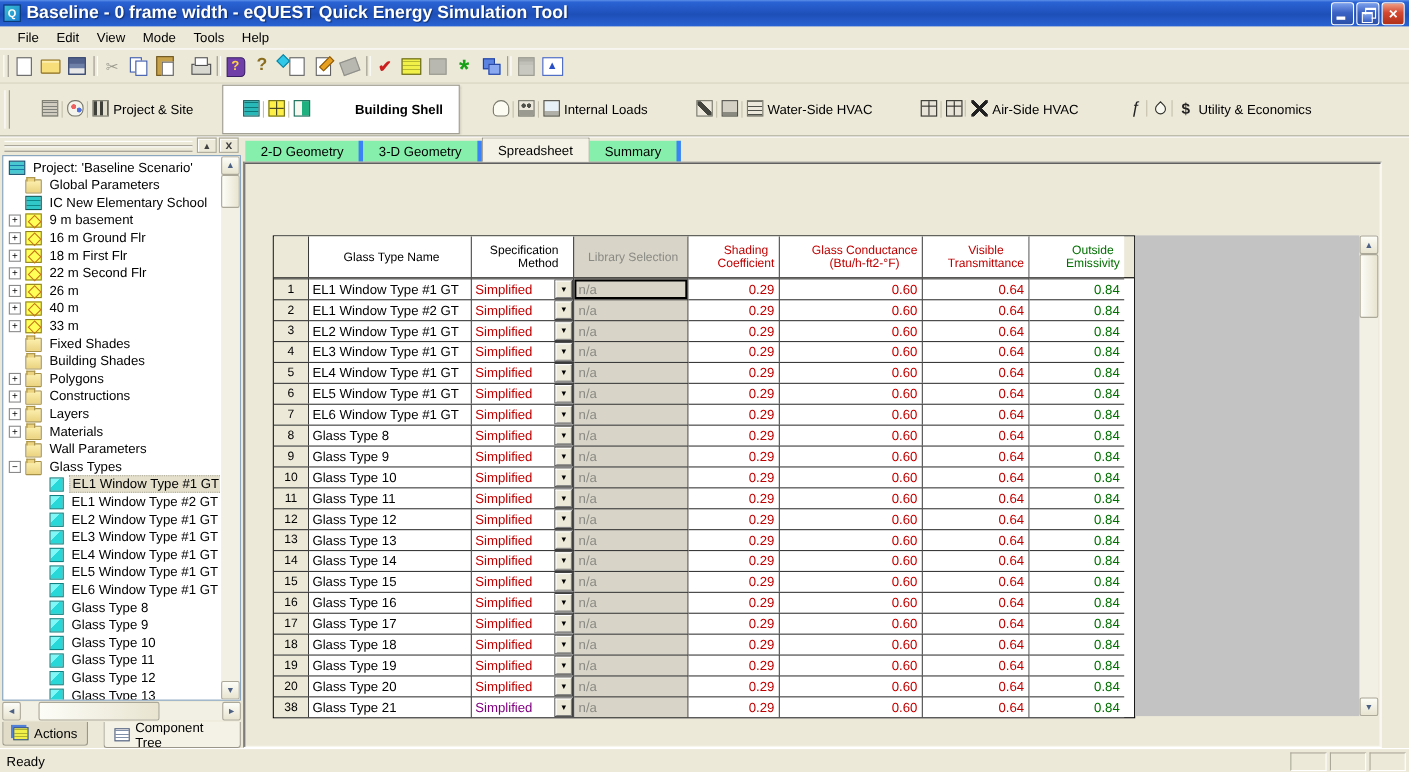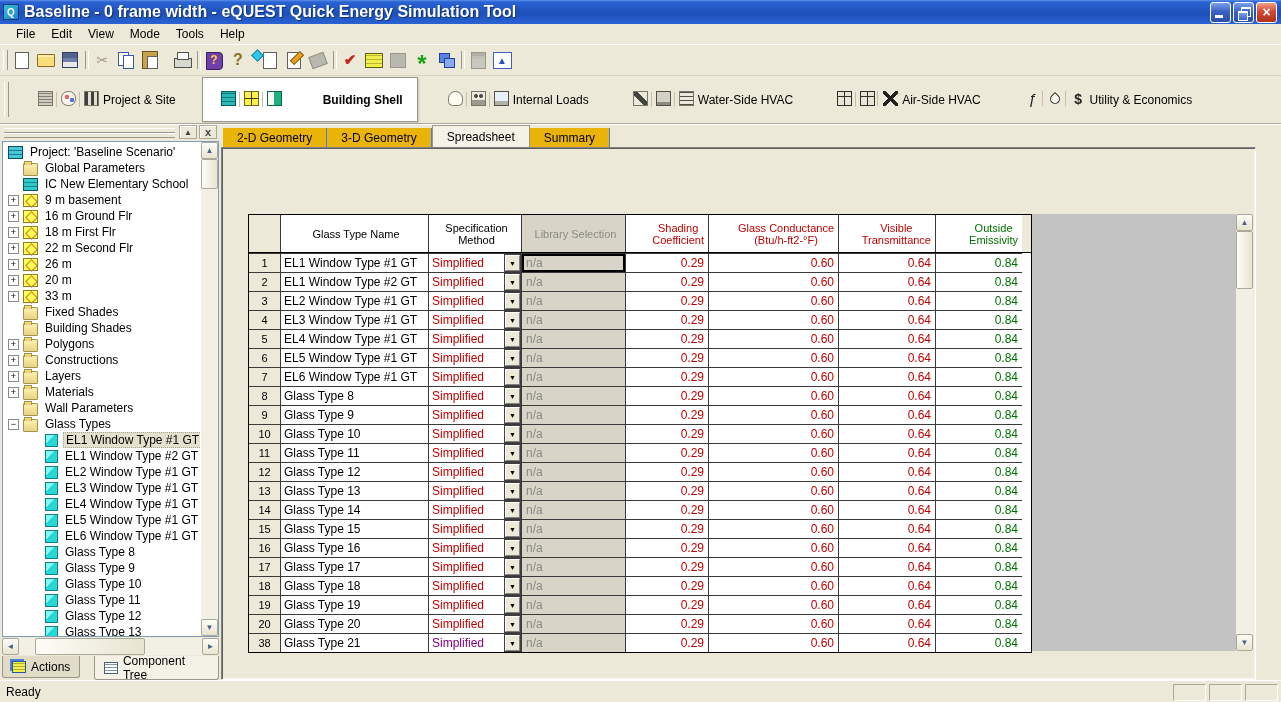--- a/index.html
+++ b/index.html
@@ -132,37 +132,37 @@
   .ltab { display:flex; align-items:center; gap:5px; padding:3px 9px; font-size:12px; border:1px solid #9A968A; border-top:none;
     background:#E0DCC8; height:22px; border-radius:0 0 3px 3px; }
   .ltab[data-active="true"] { background:#F4F2E6; height:24px; position:relative; z-index:2; margin-left:14px; }
   .ltab-icon { width:14px; height:12px; display:inline-block; }
   .ltab-icon[data-icon="actions-icon"] { background:repeating-linear-gradient(0deg,#F0F048 0 2px,#B0B030 2px 3px),#E8E84A; border:1px solid #3050A0; box-shadow:-2px -2px 0 #5080D8; }
   .ltab-icon[data-icon="component-tree-icon"] { background:repeating-linear-gradient(0deg,#fff 0 2px,#8090A8 2px 3px); border:1px solid #506080; }
 
   
   .right-panel { flex:1; display:flex; flex-direction:column; padding-right:25px; position:relative; }
   .doc-tabs { height:23px; display:flex; align-items:flex-end; padding-left:2px; }
-  .dtab { padding:3px 14px 3px; font-size:12px; background:#eab308; border-right:1px solid #3b82f6; height:19px; }
+  .dtab { padding:3px 14px 3px; font-size:12px; background:#86efac; border-right:4px solid #3b82f6; height:19px; }
   .dtab[data-active="true"] { background:#F4F2E6; border:1px solid #9A968A; border-bottom:none; height:22px; padding-top:4px; position:relative; z-index:2; border-radius:1px 1px 0 0; }
   .content { flex:1; background:#ECE9D8; border:1px solid #808080; border-right-color:#fff; border-bottom-color:#fff;
     box-shadow:inset 1px 1px 0 #606060, inset -1px -1px 0 #F8F6EC; position:relative; }
 
   
   .grid { position:absolute; left:26px; top:66px; width:784px; border:1px solid #000; background:#fff; }
   .grow { display:flex; height:19px; }
   .ghead { display:flex; height:38px; border-bottom:1px solid #000; background:#ECE9D8; }
   .hcell { display:flex; align-items:center; justify-content:center; text-align:center; font-size:11px; line-height:12px;
     white-space:pre-line; border-right:1px solid #3A3A3A; background:#ECE9D8; }
   .hcell:last-child { border-right:none; }
   .cell { border-right:1px solid #3A3A3A; border-top:1px solid #3A3A3A; display:flex; align-items:center; overflow:hidden; font-size:12px; }
   .cell:last-child { border-right:none; }
   .c0 { width:32px; justify-content:center; background:#ECE9D8; font-size:11px; }
   .c1 { width:148px; padding-left:3px; background:#fff; }
-  .c2 { width:93px; background:#fff; padding-left:3px; position:relative; }
+  .c2 { width:93px; background:#fff; padding-left:3px; position:relative;text-align:right; }
   .c3 { width:104px; background:#D8D4C8; padding-left:4px; color:#8A8A84; }
   .c4 { width:83px; } .c5 { width:130px; } .c6 { width:97px; } .c7 { width:86px; }
   .c4,.c5,.c6 { justify-content:flex-end; padding-right:4px; color:#C00000; background:#fff; }
   .c7 { justify-content:flex-end; padding-right:4px; color:#007000; background:#fff; }
   .mtext[data-color="red"] { color:#C00000; }
   .mtext[data-color="purple"] { color:#800080; }
   .ddbtn { position:absolute; right:1px; top:1px; bottom:1px; width:15px; background:#ECE9D8;
     border:1px solid #fff; border-right-color:#808080; border-bottom-color:#808080; box-shadow:0 0 0 1px #404040;
     display:flex; align-items:center; justify-content:center; font-size:7px; color:#000; }
   .c3[data-selected="true"] { box-shadow:inset 0 0 0 2px #000; color:#8A8A84; }
@@ -367,21 +367,21 @@
           <span class="t-label" data-name="tree-item-label">22 m Second Flr</span>
         </div>
           <div class="titem" data-name="tree-item" data-indent="1" data-selected="false">
           <span class="t-exp" data-name="tree-expander">+</span>
           <span class="t-icon" data-name="floor-icon" data-icon="floor-icon"></span>
           <span class="t-label" data-name="tree-item-label">26 m</span>
         </div>
           <div class="titem" data-name="tree-item" data-indent="1" data-selected="false">
           <span class="t-exp" data-name="tree-expander">+</span>
           <span class="t-icon" data-name="floor-icon" data-icon="floor-icon"></span>
-          <span class="t-label" data-name="tree-item-label">20 m</span>
+          <span class="t-label" data-name="tree-item-label">40 m</span>
         </div>
           <div class="titem" data-name="tree-item" data-indent="1" data-selected="false">
           <span class="t-exp" data-name="tree-expander">+</span>
           <span class="t-icon" data-name="floor-icon" data-icon="floor-icon"></span>
           <span class="t-label" data-name="tree-item-label">33 m</span>
         </div>
           <div class="titem" data-name="tree-item" data-indent="1" data-selected="false">
           <span class="t-exp" data-name="tree-expander"></span>
           <span class="t-icon" data-name="folder-icon" data-icon="folder-icon"></span>
           <span class="t-label" data-name="tree-item-label">Fixed Shades</span>

